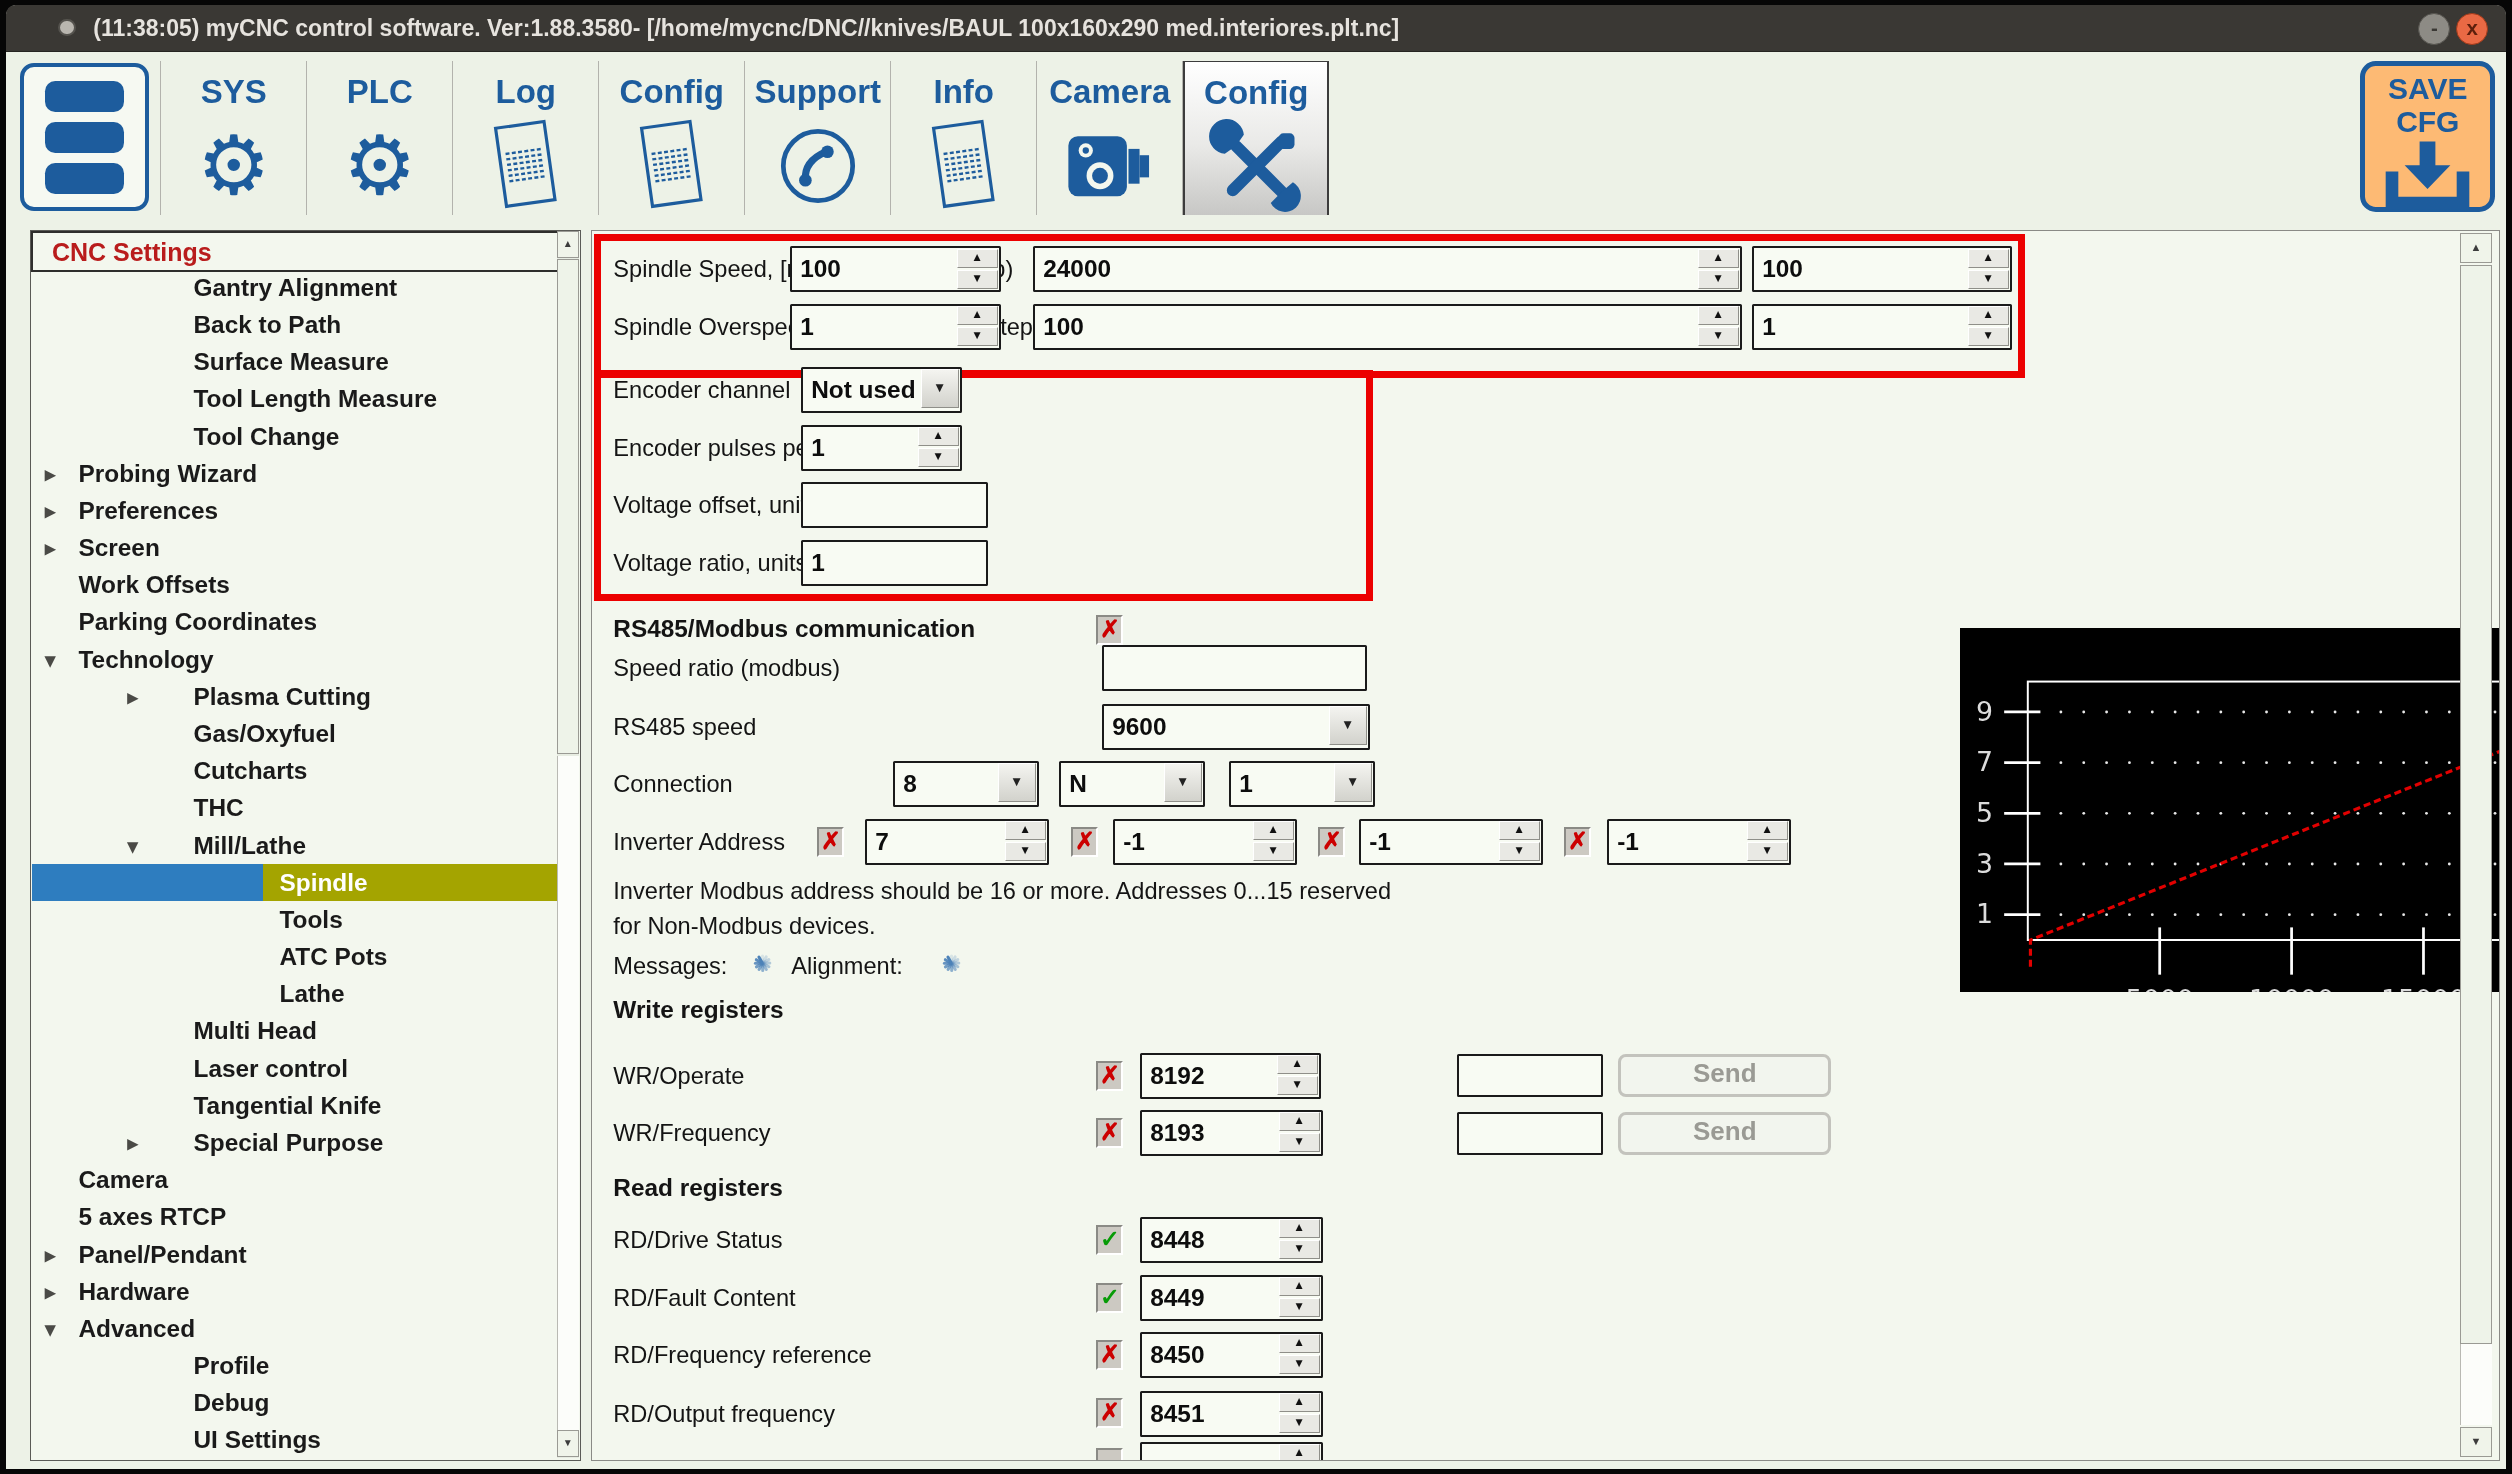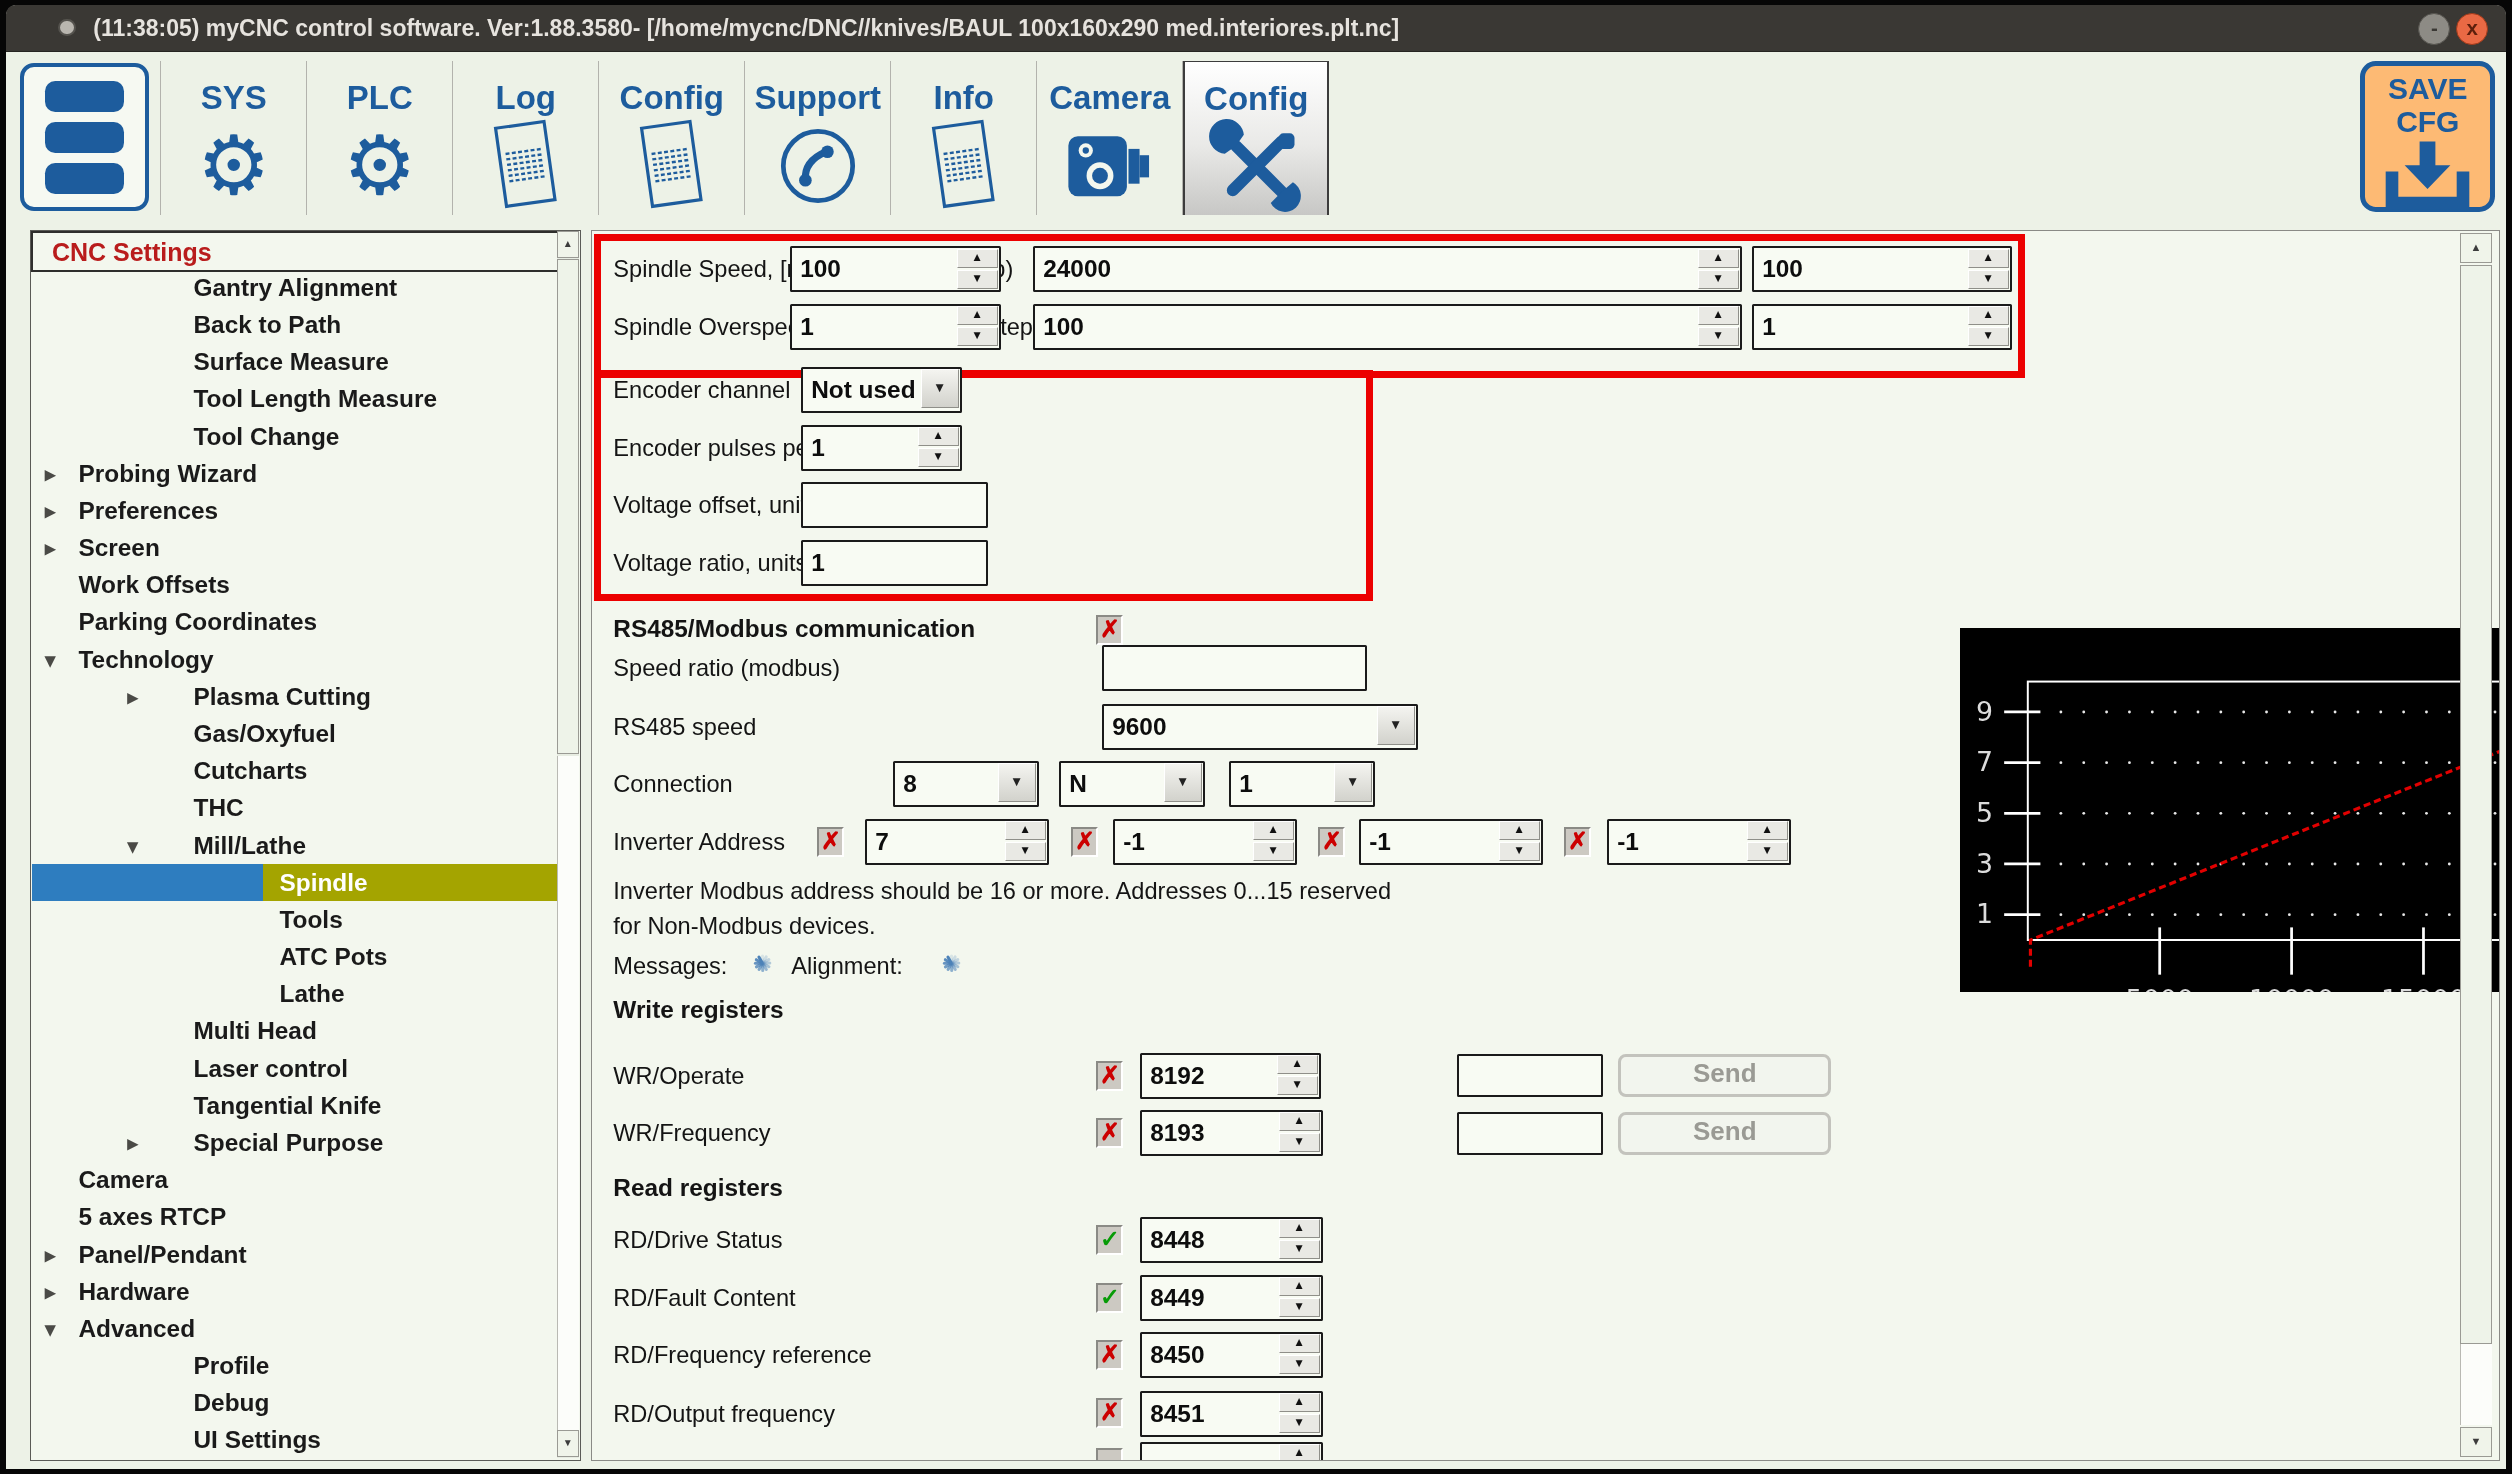--- a/index.html
+++ b/index.html
@@ -17,21 +17,21 @@
           line-height:27px;font-size:20.5px;font-weight:bold;}
   #btn-min{left:2412px;background:#8d8b85;color:#3a3834;border:0.8px solid #55534e;}
   #btn-close{left:2450px;background:#e96944;color:#5d1f0c;border:0.8px solid #a03a1a;}
   
   #toolbar{position:absolute;left:0;top:47px;width:100%;height:167px;background:#edf2e7;}
   #hamburger{position:absolute;left:14px;top:11px;width:129px;height:148px;background:#f6f9f2;
              border:4.7px solid #1d5c9d;border-radius:14px;box-sizing:border-box;}
   #hamburger .bar{position:absolute;left:20.5px;width:79px;height:31.5px;background:#1d5c9d;border-radius:10.2px;}
   #tabs{position:absolute;left:154px;top:9.5px;height:154px;display:flex;border-left:0.8px solid #b3b3ad;}
   .tab{width:146px;height:154px;border-right:0.8px solid #b3b3ad;position:relative;box-sizing:border-box;}
-  .tab .tab-label{display:block;text-align:center;margin-top:18px;font-size:33px;font-weight:bold;color:#1d5c9d;}
+  .tab .tab-label{display:block;text-align:center;margin-top:12px;font-size:33px;font-weight:bold;color:#1d5c9d;}
   .tab .tab-icon{position:absolute;left:0;right:0;top:57px;height:95px;display:flex;
                  align-items:center;justify-content:center;color:#1d5c9d;}
   .tab.active{background:linear-gradient(180deg,#ffffff 0%,#e9e9e7 55%,#c7c7c5 100%);
               border-left:2.4px solid #3c3c3c;border-right:2.4px solid #3c3c3c;border-top:1.6px solid #3c3c3c;}
   .gear-glyph{font-size:82px;line-height:82px;font-family:"DejaVu Sans",sans-serif;}
   #savecfg{position:absolute;left:2354px;top:9.5px;width:135px;height:151px;background:#fdba74;
            border:5.5px solid #1d5c9d;border-radius:15.8px;box-sizing:border-box;text-align:center;}
   #savecfg .sv-line{font-size:30px;font-weight:bold;color:#1d5c9d;line-height:33px;}
   
   #sidebar{position:absolute;left:23.6px;top:225px;width:551px;height:1231px;background:#f3f7ee;
@@ -572,21 +572,21 @@
         <polyline points="89.348,430 89.348,396 89.348,396 889.52,74.43137254901961" fill="none" stroke="#e10000" stroke-width="4" stroke-dasharray="9 5"></polyline>
       </svg>
 
     <div class="lbl b" style="left:21px;top:375px;">RS485/Modbus communication</div>
     <div class="cb off" style="left:504px;top:384px;">✗</div>
     <div class="lbl" style="left:21px;top:414px;">Speed ratio (modbus)</div>
     <div class="inp" style="left:510px;top:414px;width:265px;">
       <span class="val"></span>
     </div>
     <div class="lbl" style="left:21px;top:473px;">RS485 speed</div>
-    <div class="dd" style="left:510px;top:473px;width:316px;">
+    <div class="dd" style="left:510px;top:473px;width:268px;">
       <span class="val">9600</span>
       <span class="dd-btn">▼</span>
     </div>
     <div class="lbl" style="left:21px;top:530px;">Connection</div>
     <div class="dd" style="left:301px;top:530px;width:146px;">
       <span class="val">8</span>
       <span class="dd-btn">▼</span>
     </div>
     <div class="dd" style="left:467px;top:530px;width:146px;">
       <span class="val">N</span>

